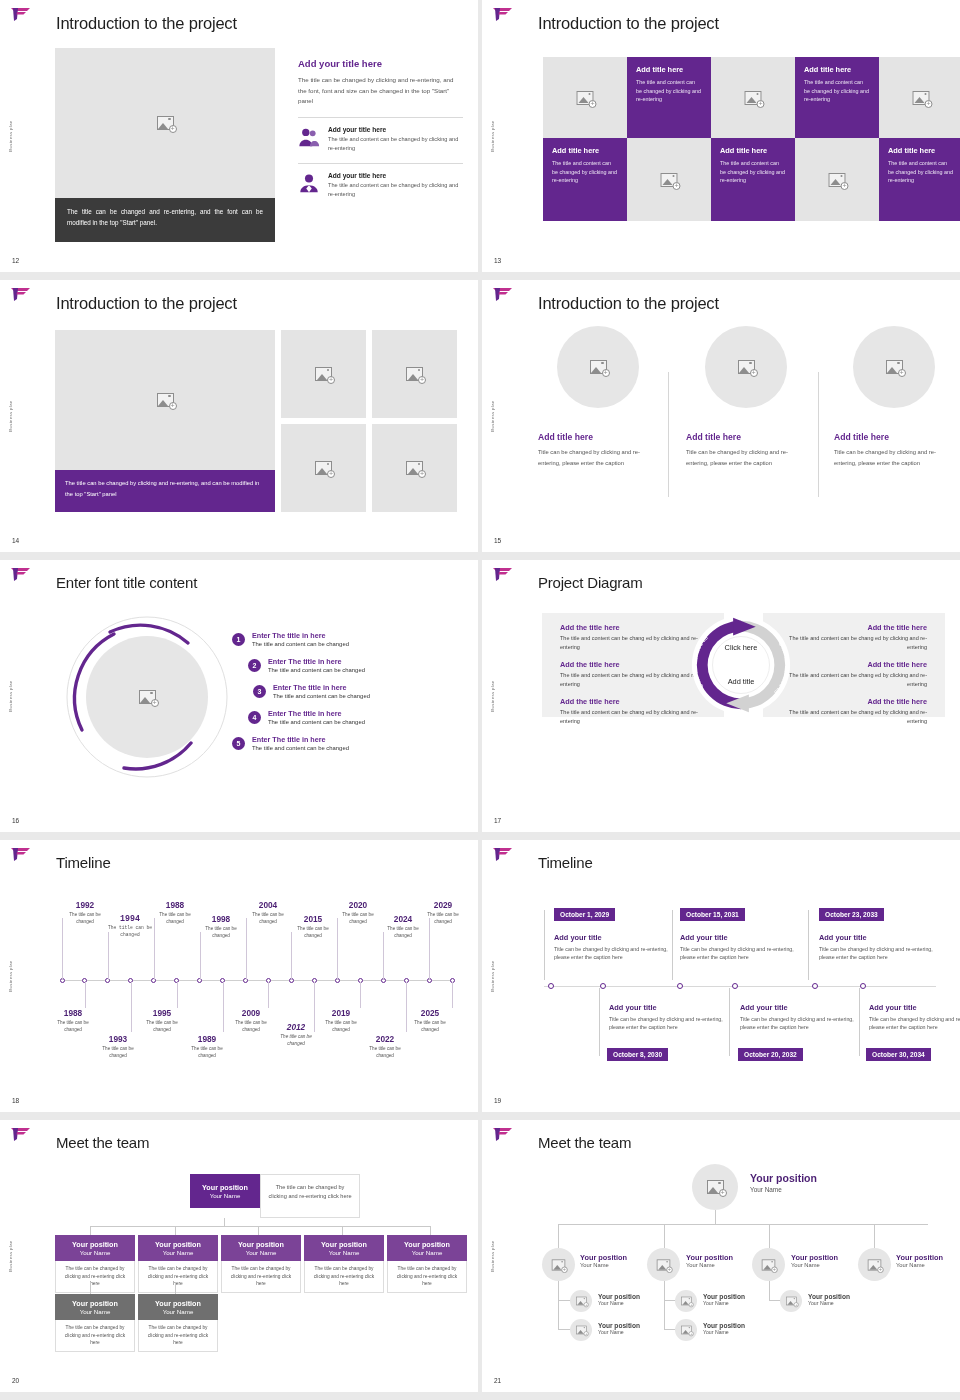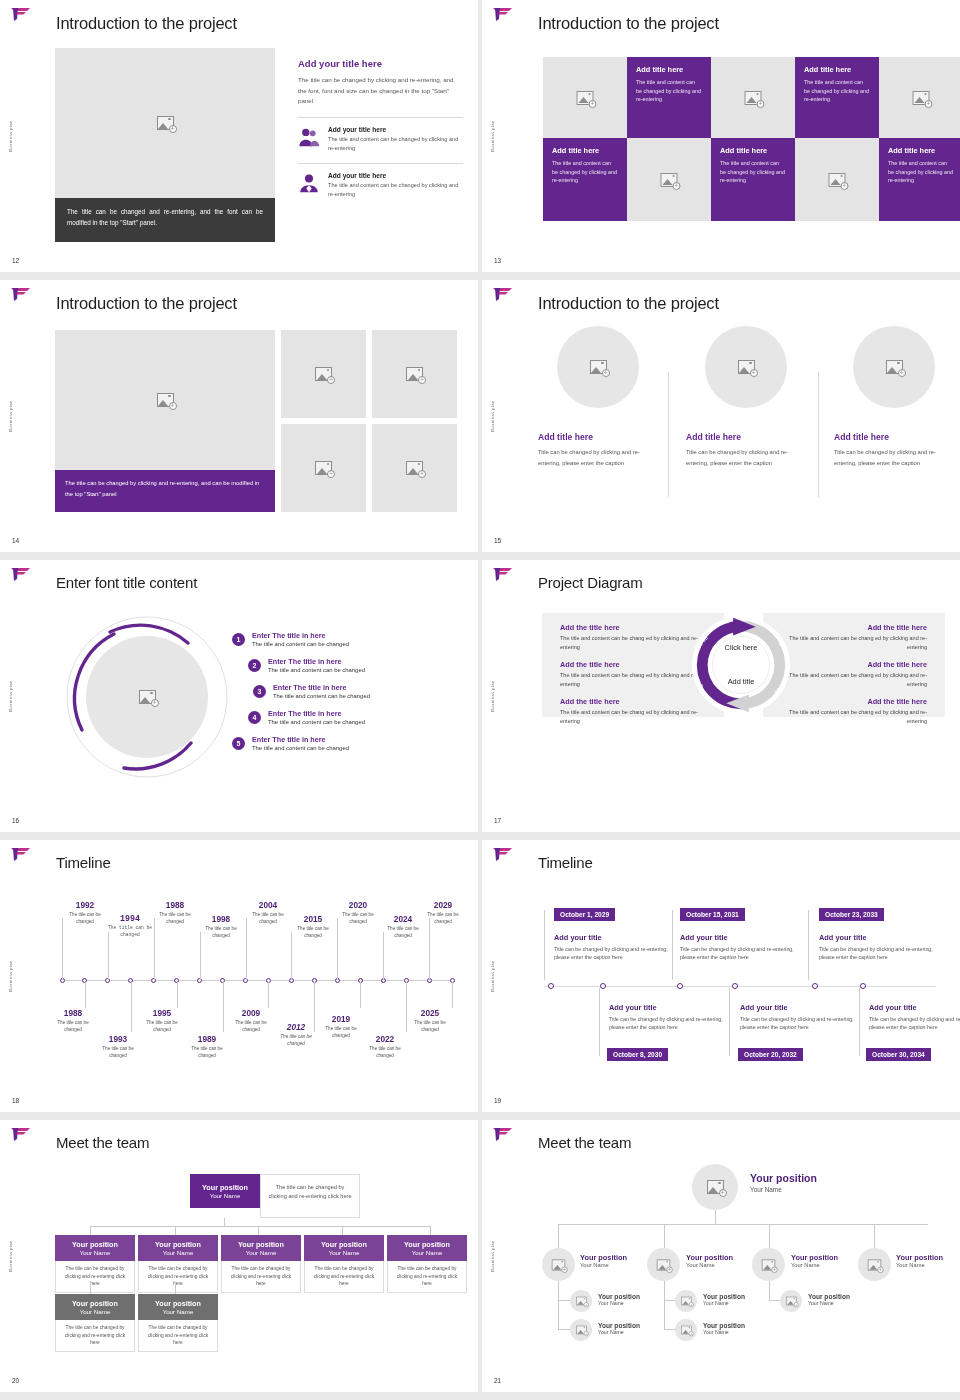--- a/index.html
+++ b/index.html
@@ -603,21 +603,21 @@
         <div class="d">The title can be changed</div>
       </div>
     <div class="tl-lab" style="left:226px;top:168px;">
         <div class="y">2009</div>
         <div class="d">The title can be changed</div>
       </div>
     <div class="tl-lab" style="left:271px;top:182px;font-style:italic;">
         <div class="y">2012</div>
         <div class="d">The title can be changed</div>
       </div>
-    <div class="tl-lab" style="left:316px;top:174px;">
+    <div class="tl-lab" style="left:316px;top:168px;">
         <div class="y">2019</div>
         <div class="d">The title can be changed</div>
       </div>
     <div class="tl-lab" style="left:360px;top:194px;">
         <div class="y">2022</div>
         <div class="d">The title can be changed</div>
       </div>
     <div class="tl-lab" style="left:405px;top:168px;">
         <div class="y">2025</div>
         <div class="d">The title can be changed</div>

